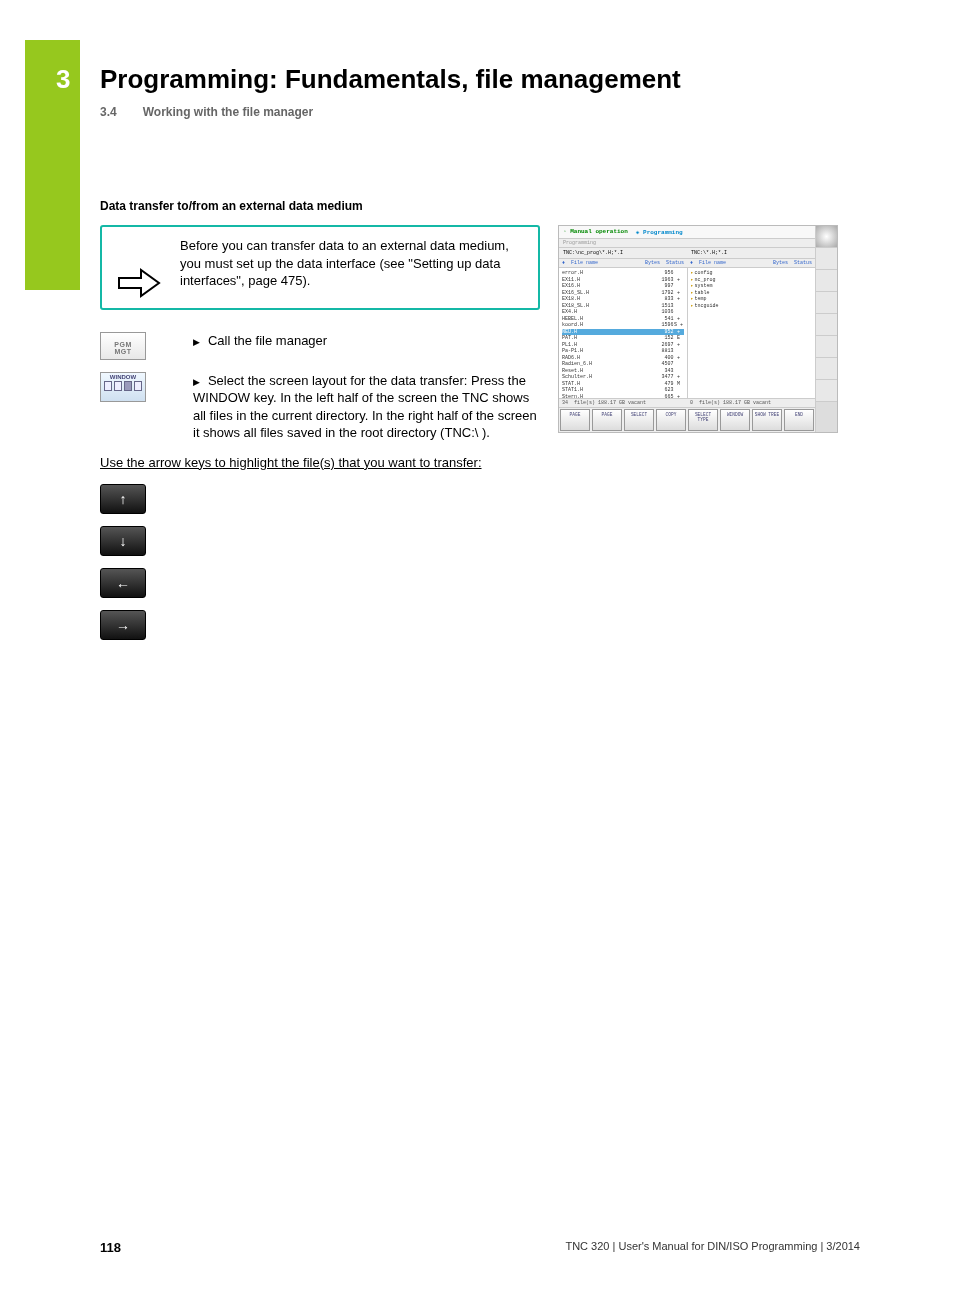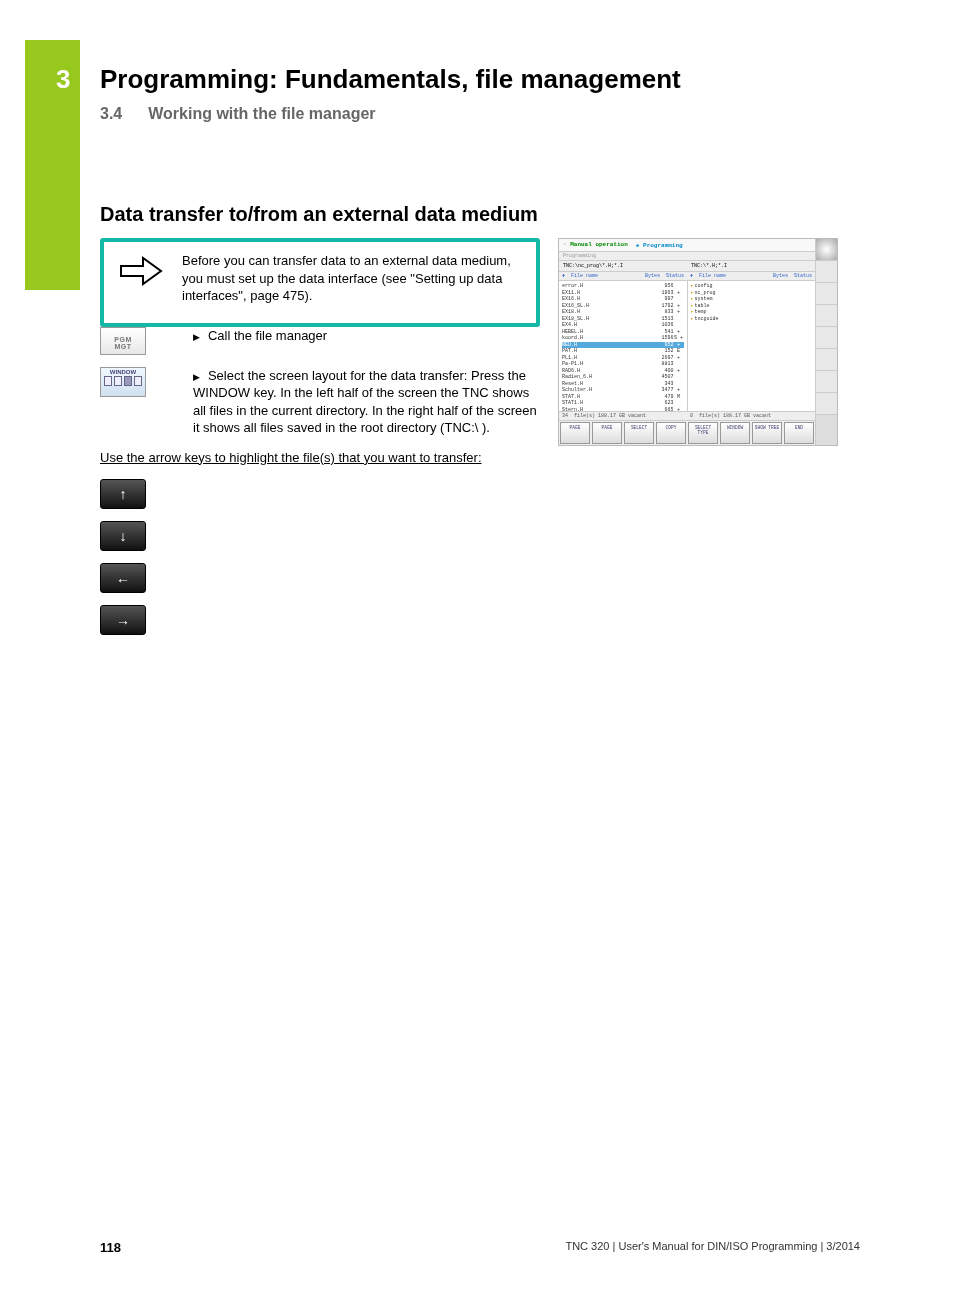--- a/index.html
+++ b/index.html
@@ -1,28 +1,28 @@
 <!DOCTYPE html>
 <html><head>
 <meta charset="utf-8">
 <style>
   * { box-sizing: border-box; margin: 0; padding: 0; }
   body { font-family: Arial, Helvetica, sans-serif; background: #fff; color: #000; width: 954px; height: 1315px; position: relative; }
   .green-tab { position: absolute; left: 25px; top: 40px; width: 55px; height: 250px; background: #96c81e; }
   .chapter-num { position: absolute; left: 56px; top: 64px; font-size: 26px; font-weight: bold; color: #fff; }
   .page-wrap { position: absolute; left: 100px; top: 64px; width: 760px; }
   .h1 { font-size: 26px; font-weight: bold; margin-bottom: 10px; }
-  .h2 { font-size: 16px; font-weight: bold; color: #666; }
+  .h2 { font-size: 12px; font-weight: bold; color: #666; }
   .h2 .secnum { margin-right: 26px; }
-  .section-title { font-size: 20px; font-weight: bold; margin-top: 80px; margin-bottom: 12px; }
+  .section-title { font-size: 12px; font-weight: bold; margin-top: 80px; margin-bottom: 12px; }
   .content-row { display: flex; flex-direction: row; gap: 18px; }
   .left-col { width: 440px; }
   .right-col { width: 290px; }
 
-  .infobox { border: 4px solid #14b8a6; border-radius: 3px; display: flex; padding: 10px 12px; gap: 16px; margin-bottom: 0; }
+  .infobox { border: 2px solid #14b8a6; border-radius: 3px; display: flex; padding: 10px 12px; gap: 16px; margin-bottom: 22px; align-items: flex-end; }
   .infobox .iconcell { width: 50px; display:flex; align-items:flex-start; justify-content:center; padding-top:4px;}
   .infobox .txt { flex: 1; font-size: 13px; line-height: 1.35; }
   .infobox .txt p { margin-bottom: 8px; }
 
   .step-row { display: flex; gap: 23px; margin-bottom: 12px; align-items:flex-start; }
   .step-icon { width: 70px; flex-shrink: 0; }
   .step-body { flex: 1; font-size: 13px; line-height: 1.35; }
   .tri::before { content: "▶"; font-size: 9px; margin-right: 8px; color:#000; }
 
   .btn-gray { display:inline-block; border:1px solid #999; background: linear-gradient(#fff,#e8e8e8); width:46px; height:28px; font-size:7px; text-align:center; padding-top:8px; color:#777; font-weight:bold; letter-spacing:0.5px; }

